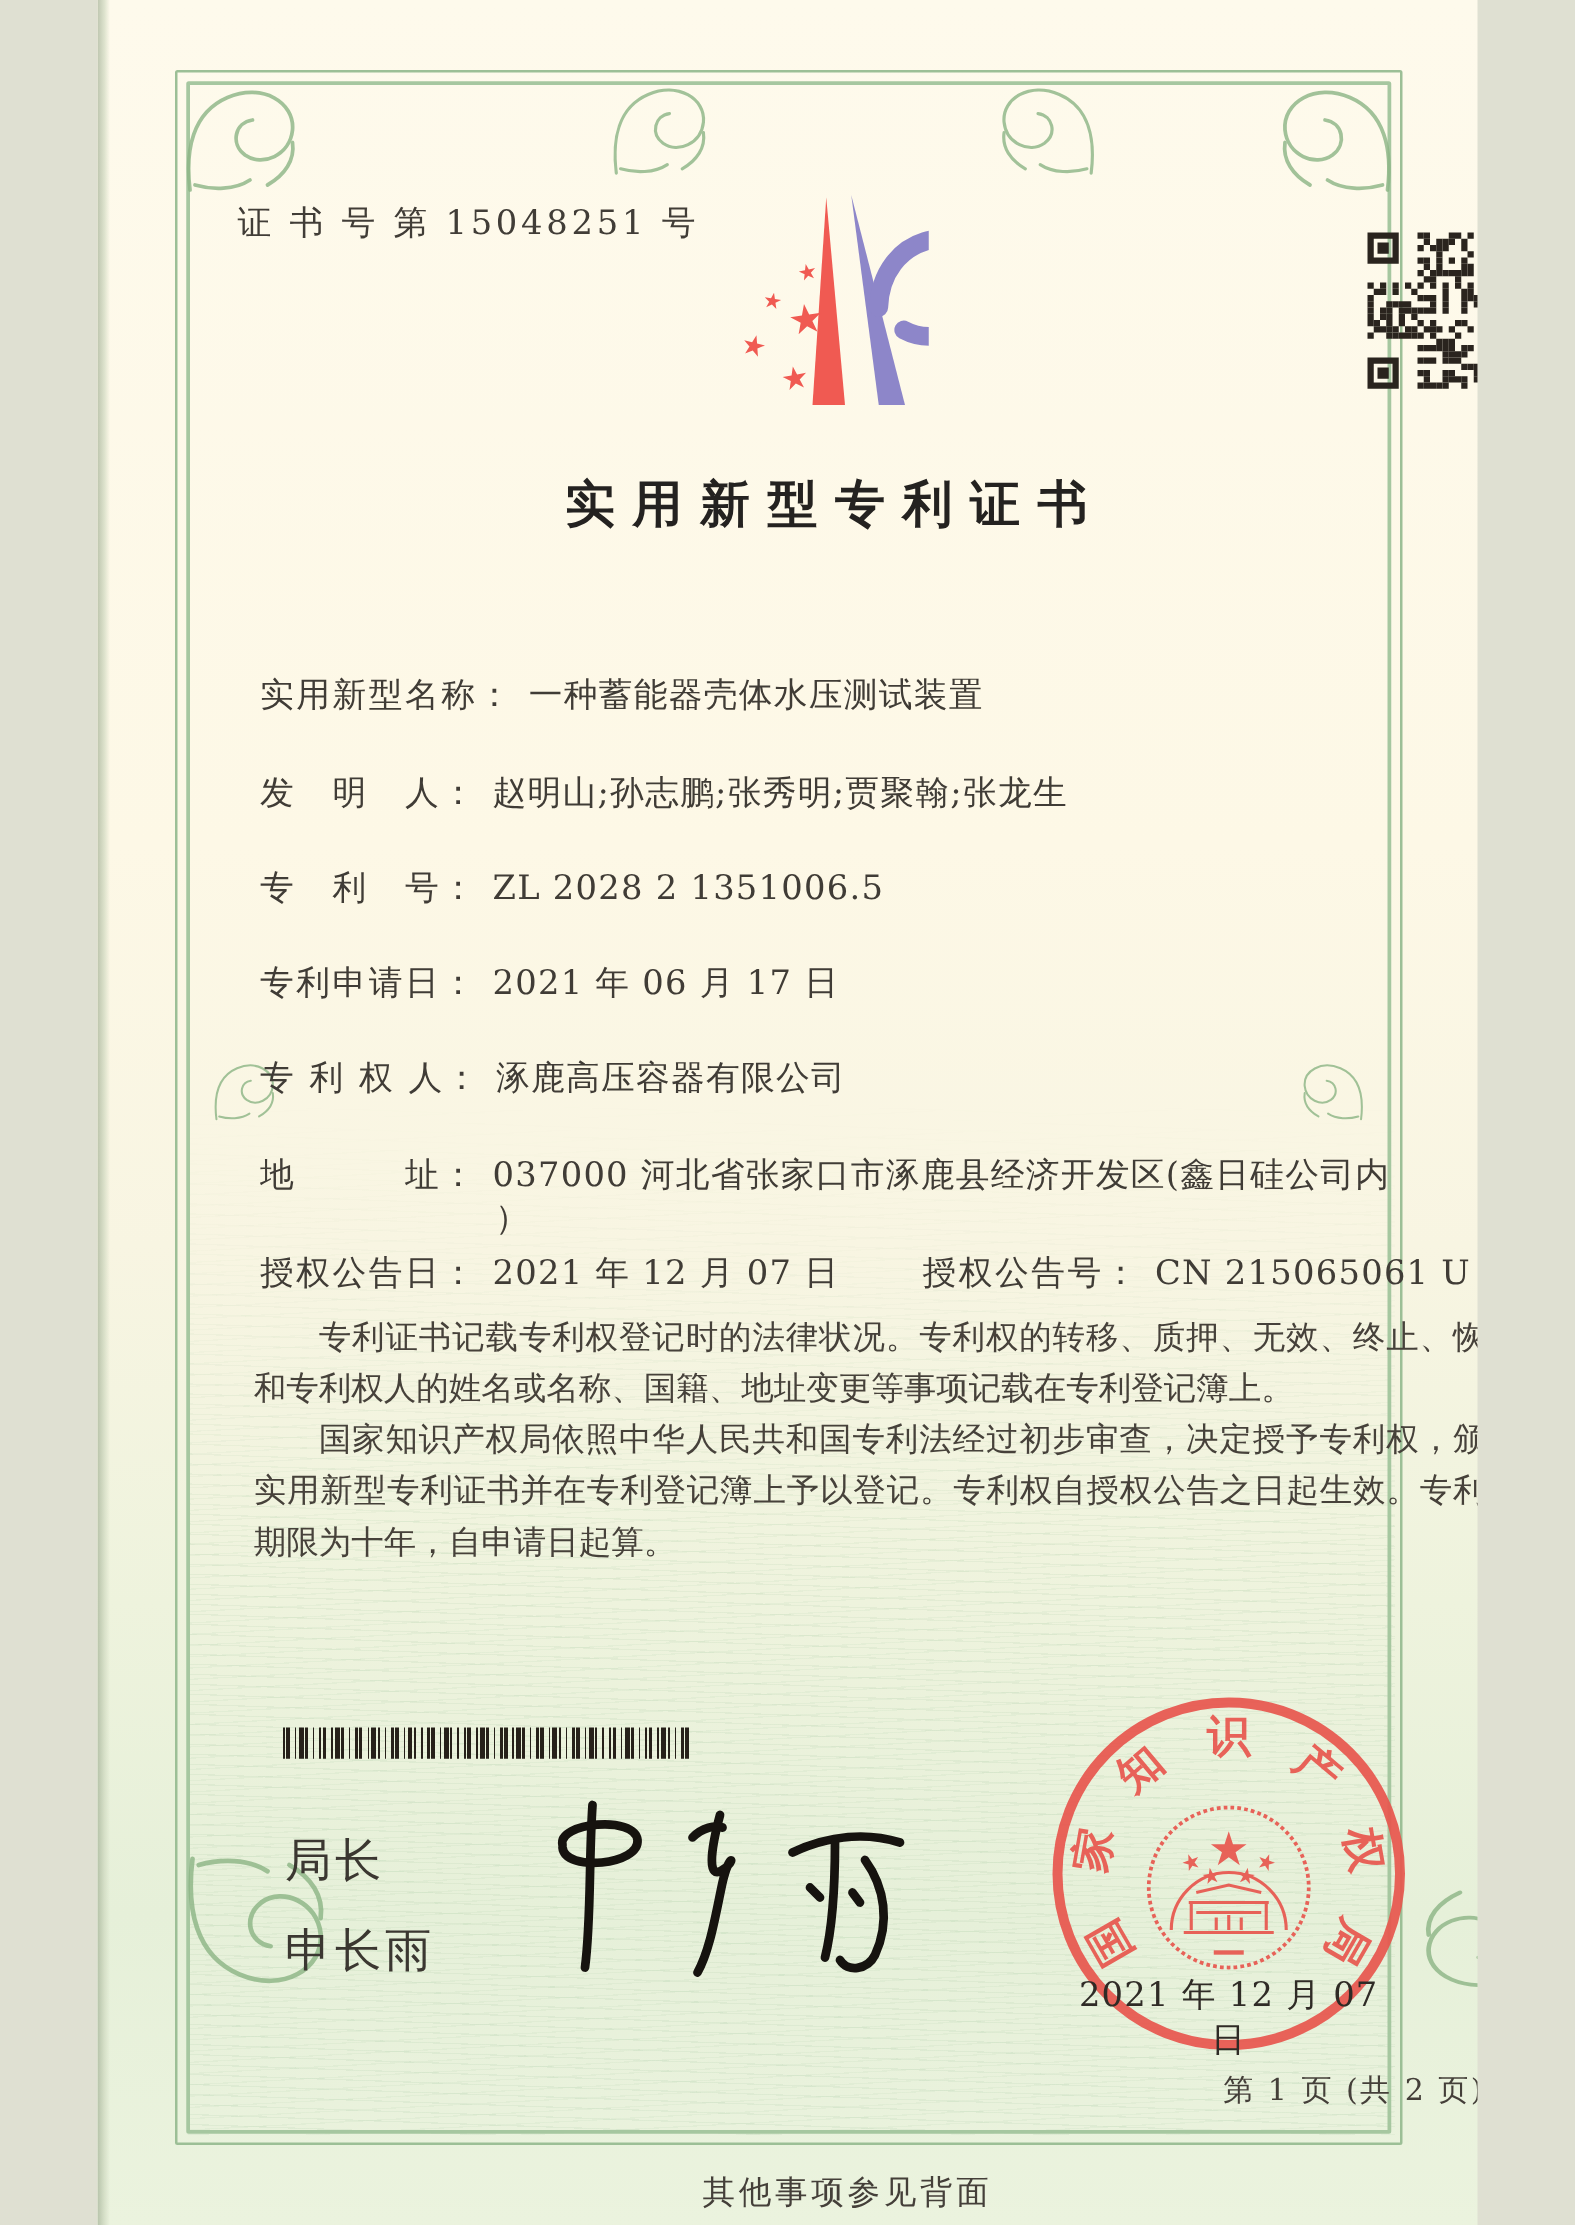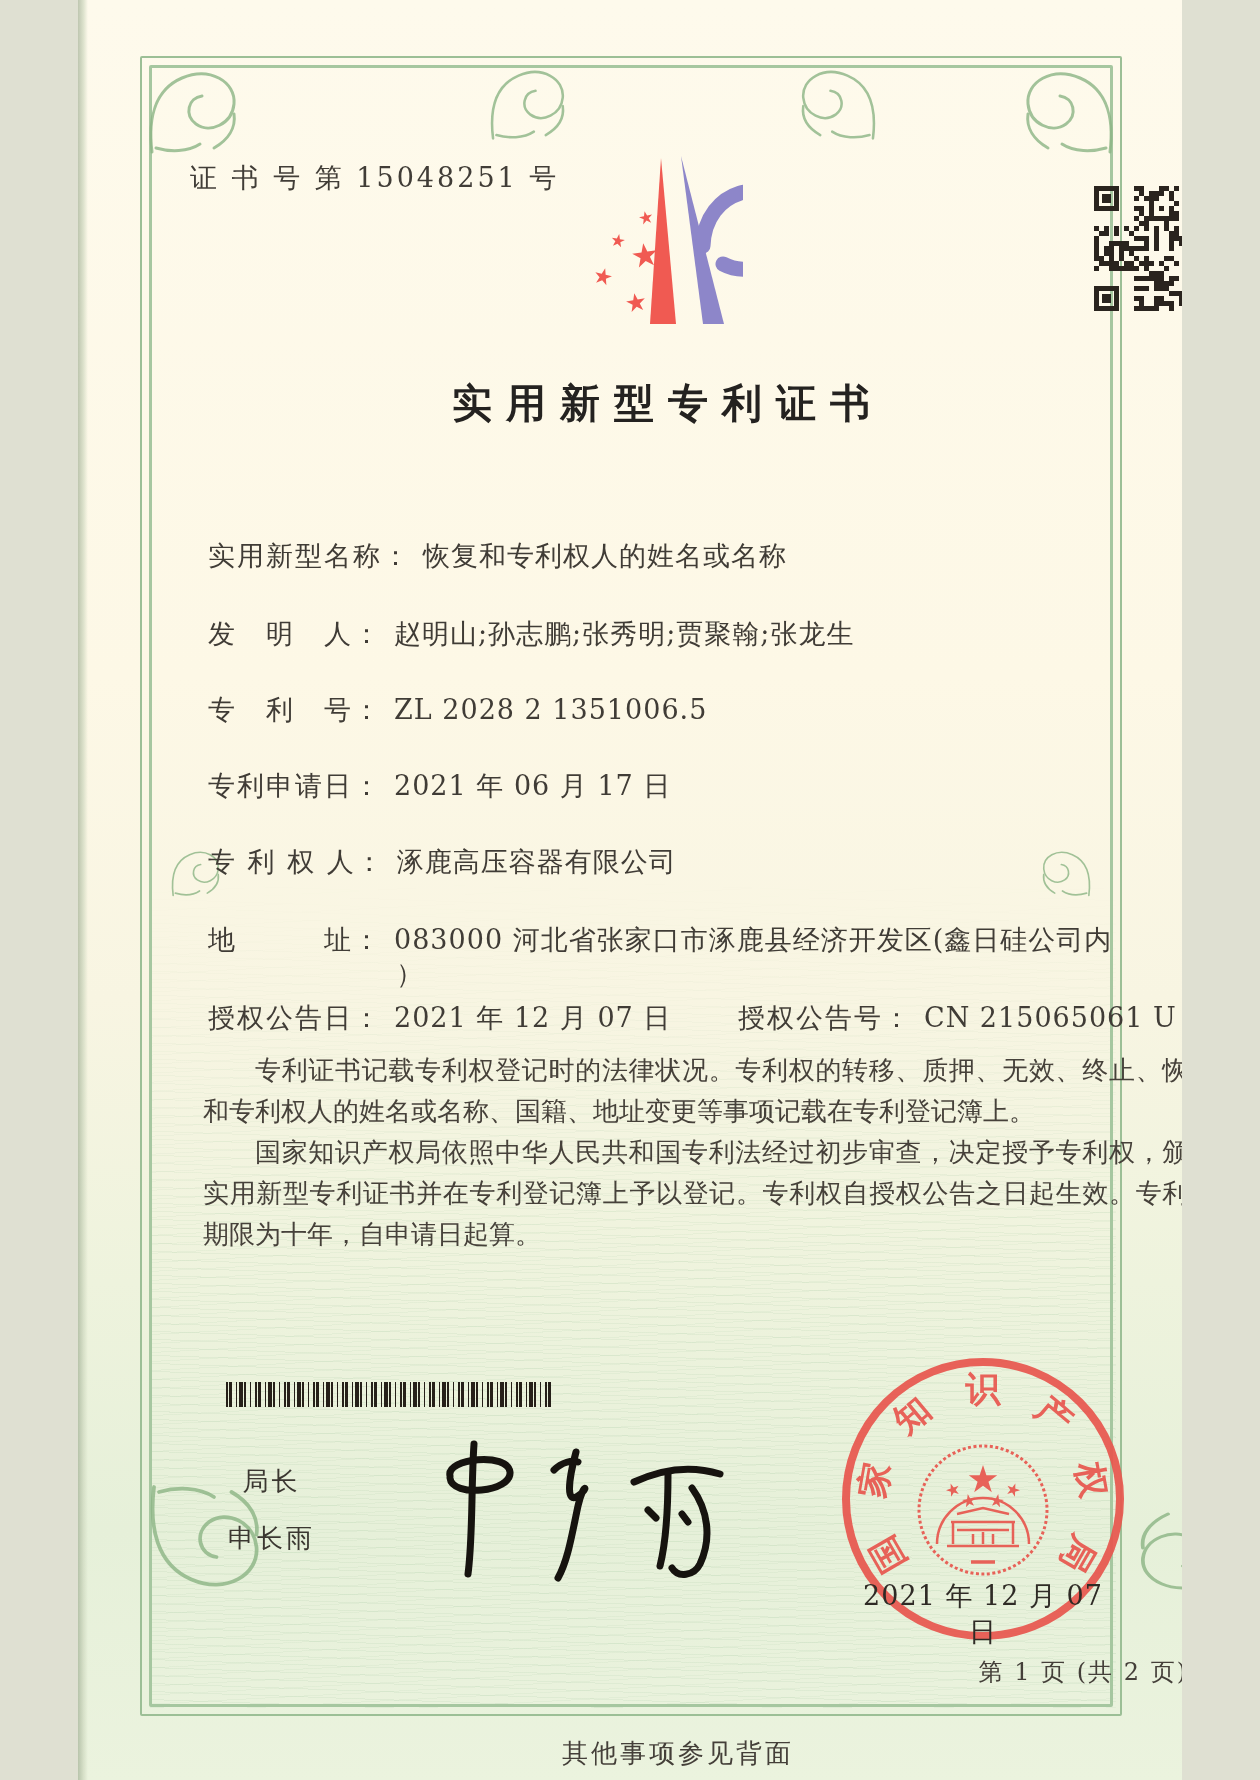--- a/index.html
+++ b/index.html
@@ -39,21 +39,21 @@
     text-align:justify;color:#46413a;}
   .body-text p{margin:0;text-indent:2em;}
   .barcode{position:absolute;left:148px;top:1382px;width:328px;height:25px;
     background:repeating-linear-gradient(90deg,
       #262019 0 2px,rgba(0,0,0,0) 2px 3px,
       #262019 3px 6px,rgba(0,0,0,0) 6px 10px,
       #262019 10px 11px,rgba(0,0,0,0) 11px 13px,
       #262019 13px 17px,rgba(0,0,0,0) 17px 18px,
       #262019 18px 20px,rgba(0,0,0,0) 20px 24px,
       #262019 24px 25px,rgba(0,0,0,0) 25px 29px);}
-  .signer{position:absolute;left:150px;top:1464px;font-size:26px;color:#3b3731;text-align:center;}
+  .signer{position:absolute;left:150px;top:1464px;font-size:37px;color:#3b3731;}
   .signer div{margin-bottom:22px;letter-spacing:3px;}
   .signature{position:absolute;left:348px;top:1418px;width:320px;height:180px;}
   .seal{position:absolute;left:758px;top:1352px;width:294px;height:294px;opacity:.92;}
   .seal svg{position:absolute;left:0;top:0;}
   .seal-char{position:absolute;font-size:35px;font-weight:bold;color:#e8564e;
     transform:translate(-50%,-50%);font-family:"DejaVu Serif","Liberation Serif",serif;}
   .seal-date{position:absolute;left:770px;top:1578px;width:270px;text-align:center;
     font-size:27px;color:#2f2b26;letter-spacing:1px;}
   .page-no{position:absolute;left:90px;width:1020px;top:1656px;text-align:right;
     font-size:24px;letter-spacing:2px;color:#443f39;}
@@ -123,36 +123,36 @@
   <div class="qr">
     <div class="qr-finder qr-f1"></div>
     <div class="qr-finder qr-f2"></div>
     <div class="qr-finder qr-f3"></div>
     <div class="qr-dot" id="qr-dot" style="box-shadow: rgb(42, 36, 30) 40px 0px 0px 0px, rgb(42, 36, 30) 45px 0px 0px 0px, rgb(42, 36, 30) 65px 0px 0px 0px, rgb(42, 36, 30) 70px 0px 0px 0px, rgb(42, 36, 30) 80px 0px 0px 0px, rgb(42, 36, 30) 45px 5px 0px 0px, rgb(42, 36, 30) 55px 5px 0px 0px, rgb(42, 36, 30) 60px 5px 0px 0px, rgb(42, 36, 30) 65px 5px 0px 0px, rgb(42, 36, 30) 75px 5px 0px 0px, rgb(42, 36, 30) 40px 10px 0px 0px, rgb(42, 36, 30) 50px 10px 0px 0px, rgb(42, 36, 30) 55px 10px 0px 0px, rgb(42, 36, 30) 60px 10px 0px 0px, rgb(42, 36, 30) 75px 10px 0px 0px, rgb(42, 36, 30) 55px 15px 0px 0px, rgb(42, 36, 30) 80px 15px 0px 0px, rgb(42, 36, 30) 40px 20px 0px 0px, rgb(42, 36, 30) 45px 20px 0px 0px, rgb(42, 36, 30) 55px 20px 0px 0px, rgb(42, 36, 30) 65px 20px 0px 0px, rgb(42, 36, 30) 75px 20px 0px 0px, rgb(42, 36, 30) 45px 25px 0px 0px, rgb(42, 36, 30) 55px 25px 0px 0px, rgb(42, 36, 30) 75px 25px 0px 0px, rgb(42, 36, 30) 80px 25px 0px 0px, rgb(42, 36, 30) 40px 30px 0px 0px, rgb(42, 36, 30) 50px 30px 0px 0px, rgb(42, 36, 30) 55px 30px 0px 0px, rgb(42, 36, 30) 60px 30px 0px 0px, rgb(42, 36, 30) 65px 30px 0px 0px, rgb(42, 36, 30) 70px 30px 0px 0px, rgb(42, 36, 30) 75px 30px 0px 0px, rgb(42, 36, 30) 80px 30px 0px 0px, rgb(42, 36, 30) 45px 35px 0px 0px, rgb(42, 36, 30) 50px 35px 0px 0px, rgb(42, 36, 30) 70px 35px 0px 0px, rgb(42, 36, 30) 0px 40px 0px 0px, rgb(42, 36, 30) 10px 40px 0px 0px, rgb(42, 36, 30) 20px 40px 0px 0px, rgb(42, 36, 30) 30px 40px 0px 0px, rgb(42, 36, 30) 40px 40px 0px 0px, rgb(42, 36, 30) 50px 40px 0px 0px, rgb(42, 36, 30) 60px 40px 0px 0px, rgb(42, 36, 30) 70px 40px 0px 0px, rgb(42, 36, 30) 80px 40px 0px 0px, rgb(42, 36, 30) 90px 40px 0px 0px, rgb(42, 36, 30) 100px 40px 0px 0px, rgb(42, 36, 30) 110px 40px 0px 0px, rgb(42, 36, 30) 120px 40px 0px 0px, rgb(42, 36, 30) 5px 45px 0px 0px, rgb(42, 36, 30) 10px 45px 0px 0px, rgb(42, 36, 30) 20px 45px 0px 0px, rgb(42, 36, 30) 35px 45px 0px 0px, rgb(42, 36, 30) 60px 45px 0px 0px, rgb(42, 36, 30) 75px 45px 0px 0px, rgb(42, 36, 30) 80px 45px 0px 0px, rgb(42, 36, 30) 95px 45px 0px 0px, rgb(42, 36, 30) 115px 45px 0px 0px, rgb(42, 36, 30) 120px 45px 0px 0px, rgb(42, 36, 30) 0px 50px 0px 0px, rgb(42, 36, 30) 40px 50px 0px 0px, rgb(42, 36, 30) 45px 50px 0px 0px, rgb(42, 36, 30) 50px 50px 0px 0px, rgb(42, 36, 30) 60px 50px 0px 0px, rgb(42, 36, 30) 75px 50px 0px 0px, rgb(42, 36, 30) 80px 50px 0px 0px, rgb(42, 36, 30) 85px 50px 0px 0px, rgb(42, 36, 30) 90px 50px 0px 0px, rgb(42, 36, 30) 120px 50px 0px 0px, rgb(42, 36, 30) 0px 55px 0px 0px, rgb(42, 36, 30) 15px 55px 0px 0px, rgb(42, 36, 30) 20px 55px 0px 0px, rgb(42, 36, 30) 25px 55px 0px 0px, rgb(42, 36, 30) 30px 55px 0px 0px, rgb(42, 36, 30) 50px 55px 0px 0px, rgb(42, 36, 30) 60px 55px 0px 0px, rgb(42, 36, 30) 75px 55px 0px 0px, rgb(42, 36, 30) 85px 55px 0px 0px, rgb(42, 36, 30) 90px 55px 0px 0px, rgb(42, 36, 30) 95px 55px 0px 0px, rgb(42, 36, 30) 100px 55px 0px 0px, rgb(42, 36, 30) 105px 55px 0px 0px, rgb(42, 36, 30) 115px 55px 0px 0px, rgb(42, 36, 30) 120px 55px 0px 0px, rgb(42, 36, 30) 0px 60px 0px 0px, rgb(42, 36, 30) 10px 60px 0px 0px, rgb(42, 36, 30) 15px 60px 0px 0px, rgb(42, 36, 30) 25px 60px 0px 0px, rgb(42, 36, 30) 30px 60px 0px 0px, rgb(42, 36, 30) 35px 60px 0px 0px, rgb(42, 36, 30) 40px 60px 0px 0px, rgb(42, 36, 30) 45px 60px 0px 0px, rgb(42, 36, 30) 50px 60px 0px 0px, rgb(42, 36, 30) 60px 60px 0px 0px, rgb(42, 36, 30) 75px 60px 0px 0px, rgb(42, 36, 30) 105px 60px 0px 0px, rgb(42, 36, 30) 110px 60px 0px 0px, rgb(42, 36, 30) 115px 60px 0px 0px, rgb(42, 36, 30) 0px 65px 0px 0px, rgb(42, 36, 30) 10px 65px 0px 0px, rgb(42, 36, 30) 15px 65px 0px 0px, rgb(42, 36, 30) 25px 65px 0px 0px, rgb(42, 36, 30) 35px 65px 0px 0px, rgb(42, 36, 30) 90px 65px 0px 0px, rgb(42, 36, 30) 100px 65px 0px 0px, rgb(42, 36, 30) 105px 65px 0px 0px, rgb(42, 36, 30) 110px 65px 0px 0px, rgb(42, 36, 30) 0px 70px 0px 0px, rgb(42, 36, 30) 5px 70px 0px 0px, rgb(42, 36, 30) 15px 70px 0px 0px, rgb(42, 36, 30) 25px 70px 0px 0px, rgb(42, 36, 30) 40px 70px 0px 0px, rgb(42, 36, 30) 50px 70px 0px 0px, rgb(42, 36, 30) 70px 70px 0px 0px, rgb(42, 36, 30) 75px 70px 0px 0px, rgb(42, 36, 30) 90px 70px 0px 0px, rgb(42, 36, 30) 110px 70px 0px 0px, rgb(42, 36, 30) 115px 70px 0px 0px, rgb(42, 36, 30) 120px 70px 0px 0px, rgb(42, 36, 30) 5px 75px 0px 0px, rgb(42, 36, 30) 10px 75px 0px 0px, rgb(42, 36, 30) 15px 75px 0px 0px, rgb(42, 36, 30) 20px 75px 0px 0px, rgb(42, 36, 30) 30px 75px 0px 0px, rgb(42, 36, 30) 35px 75px 0px 0px, rgb(42, 36, 30) 45px 75px 0px 0px, rgb(42, 36, 30) 50px 75px 0px 0px, rgb(42, 36, 30) 55px 75px 0px 0px, rgb(42, 36, 30) 65px 75px 0px 0px, rgb(42, 36, 30) 80px 75px 0px 0px, rgb(42, 36, 30) 90px 75px 0px 0px, rgb(42, 36, 30) 100px 75px 0px 0px, rgb(42, 36, 30) 105px 75px 0px 0px, rgb(42, 36, 30) 115px 75px 0px 0px, rgb(42, 36, 30) 120px 75px 0px 0px, rgb(42, 36, 30) 0px 80px 0px 0px, rgb(42, 36, 30) 15px 80px 0px 0px, rgb(42, 36, 30) 20px 80px 0px 0px, rgb(42, 36, 30) 25px 80px 0px 0px, rgb(42, 36, 30) 30px 80px 0px 0px, rgb(42, 36, 30) 35px 80px 0px 0px, rgb(42, 36, 30) 40px 80px 0px 0px, rgb(42, 36, 30) 50px 80px 0px 0px, rgb(42, 36, 30) 70px 80px 0px 0px, rgb(42, 36, 30) 95px 80px 0px 0px, rgb(42, 36, 30) 105px 80px 0px 0px, rgb(42, 36, 30) 110px 80px 0px 0px, rgb(42, 36, 30) 115px 80px 0px 0px, rgb(42, 36, 30) 120px 80px 0px 0px, rgb(42, 36, 30) 55px 85px 0px 0px, rgb(42, 36, 30) 60px 85px 0px 0px, rgb(42, 36, 30) 65px 85px 0px 0px, rgb(42, 36, 30) 90px 85px 0px 0px, rgb(42, 36, 30) 95px 85px 0px 0px, rgb(42, 36, 30) 100px 85px 0px 0px, rgb(42, 36, 30) 110px 85px 0px 0px, rgb(42, 36, 30) 120px 85px 0px 0px, rgb(42, 36, 30) 40px 90px 0px 0px, rgb(42, 36, 30) 45px 90px 0px 0px, rgb(42, 36, 30) 50px 90px 0px 0px, rgb(42, 36, 30) 55px 90px 0px 0px, rgb(42, 36, 30) 60px 90px 0px 0px, rgb(42, 36, 30) 65px 90px 0px 0px, rgb(42, 36, 30) 75px 90px 0px 0px, rgb(42, 36, 30) 80px 90px 0px 0px, rgb(42, 36, 30) 90px 90px 0px 0px, rgb(42, 36, 30) 100px 90px 0px 0px, rgb(42, 36, 30) 110px 90px 0px 0px, rgb(42, 36, 30) 115px 90px 0px 0px, rgb(42, 36, 30) 120px 90px 0px 0px, rgb(42, 36, 30) 60px 95px 0px 0px, rgb(42, 36, 30) 65px 95px 0px 0px, rgb(42, 36, 30) 70px 95px 0px 0px, rgb(42, 36, 30) 75px 95px 0px 0px, rgb(42, 36, 30) 100px 95px 0px 0px, rgb(42, 36, 30) 120px 95px 0px 0px, rgb(42, 36, 30) 40px 100px 0px 0px, rgb(42, 36, 30) 45px 100px 0px 0px, rgb(42, 36, 30) 50px 100px 0px 0px, rgb(42, 36, 30) 60px 100px 0px 0px, rgb(42, 36, 30) 65px 100px 0px 0px, rgb(42, 36, 30) 70px 100px 0px 0px, rgb(42, 36, 30) 90px 100px 0px 0px, rgb(42, 36, 30) 105px 100px 0px 0px, rgb(42, 36, 30) 110px 100px 0px 0px, rgb(42, 36, 30) 75px 105px 0px 0px, rgb(42, 36, 30) 80px 105px 0px 0px, rgb(42, 36, 30) 85px 105px 0px 0px, rgb(42, 36, 30) 90px 105px 0px 0px, rgb(42, 36, 30) 95px 105px 0px 0px, rgb(42, 36, 30) 110px 105px 0px 0px, rgb(42, 36, 30) 40px 110px 0px 0px, rgb(42, 36, 30) 45px 110px 0px 0px, rgb(42, 36, 30) 60px 110px 0px 0px, rgb(42, 36, 30) 65px 110px 0px 0px, rgb(42, 36, 30) 85px 110px 0px 0px, rgb(42, 36, 30) 100px 110px 0px 0px, rgb(42, 36, 30) 105px 110px 0px 0px, rgb(42, 36, 30) 45px 115px 0px 0px, rgb(42, 36, 30) 60px 115px 0px 0px, rgb(42, 36, 30) 65px 115px 0px 0px, rgb(42, 36, 30) 70px 115px 0px 0px, rgb(42, 36, 30) 75px 115px 0px 0px, rgb(42, 36, 30) 85px 115px 0px 0px, rgb(42, 36, 30) 95px 115px 0px 0px, rgb(42, 36, 30) 100px 115px 0px 0px, rgb(42, 36, 30) 110px 115px 0px 0px, rgb(42, 36, 30) 115px 115px 0px 0px, rgb(42, 36, 30) 120px 115px 0px 0px, rgb(42, 36, 30) 40px 120px 0px 0px, rgb(42, 36, 30) 45px 120px 0px 0px, rgb(42, 36, 30) 50px 120px 0px 0px, rgb(42, 36, 30) 55px 120px 0px 0px, rgb(42, 36, 30) 60px 120px 0px 0px, rgb(42, 36, 30) 75px 120px 0px 0px, rgb(42, 36, 30) 95px 120px 0px 0px, rgb(42, 36, 30) 120px 120px 0px 0px;"></div>
   </div>
 
   <div class="title">实用新型专利证书</div>
 
   <div class="row" style="top:538px">
-    <span class="lbl">实用新型名称：</span><span class="val">恢复和专利权人的姓名或名称</span>
+    <span class="lbl">实用新型名称：</span><span class="val">一种蓄能器壳体水压测试装置</span>
   </div>
   <div class="row" style="top:616px">
     <span class="lbl">发　明　人：</span><span class="val">赵明山;孙志鹏;张秀明;贾聚翰;张龙生</span>
   </div>
   <div class="row" style="top:692px">
     <span class="lbl">专　利　号：</span><span class="val">ZL 2028 2 1351006.5</span>
   </div>
   <div class="row" style="top:768px">
     <span class="lbl">专利申请日：</span><span class="val">2021 年 06 月 17 日</span>
   </div>
   <div class="row" style="top:844px">
     <span class="lbl">专 利 权 人：</span><span class="val">涿鹿高压容器有限公司</span>
   </div>
   <div class="row" style="top:922px">
-    <span class="lbl">地　　　址：</span><span class="val">083000 河北省张家口市涿鹿县经济开发区(鑫日硅公司内</span>
+    <span class="lbl">地　　　址：</span><span class="val">037000 河北省张家口市涿鹿县经济开发区(鑫日硅公司内</span>
   </div>
   <div class="addr-cont">）</div>
 
   <div class="row" style="top:1000px">
     <span class="lbl">授权公告日：</span><span class="val">2021 年 12 月 07 日</span>
     <span class="grant2">
       <span class="lbl">授权公告号：</span><span class="val">CN 215065061 U</span>
     </span>
   </div>
 

